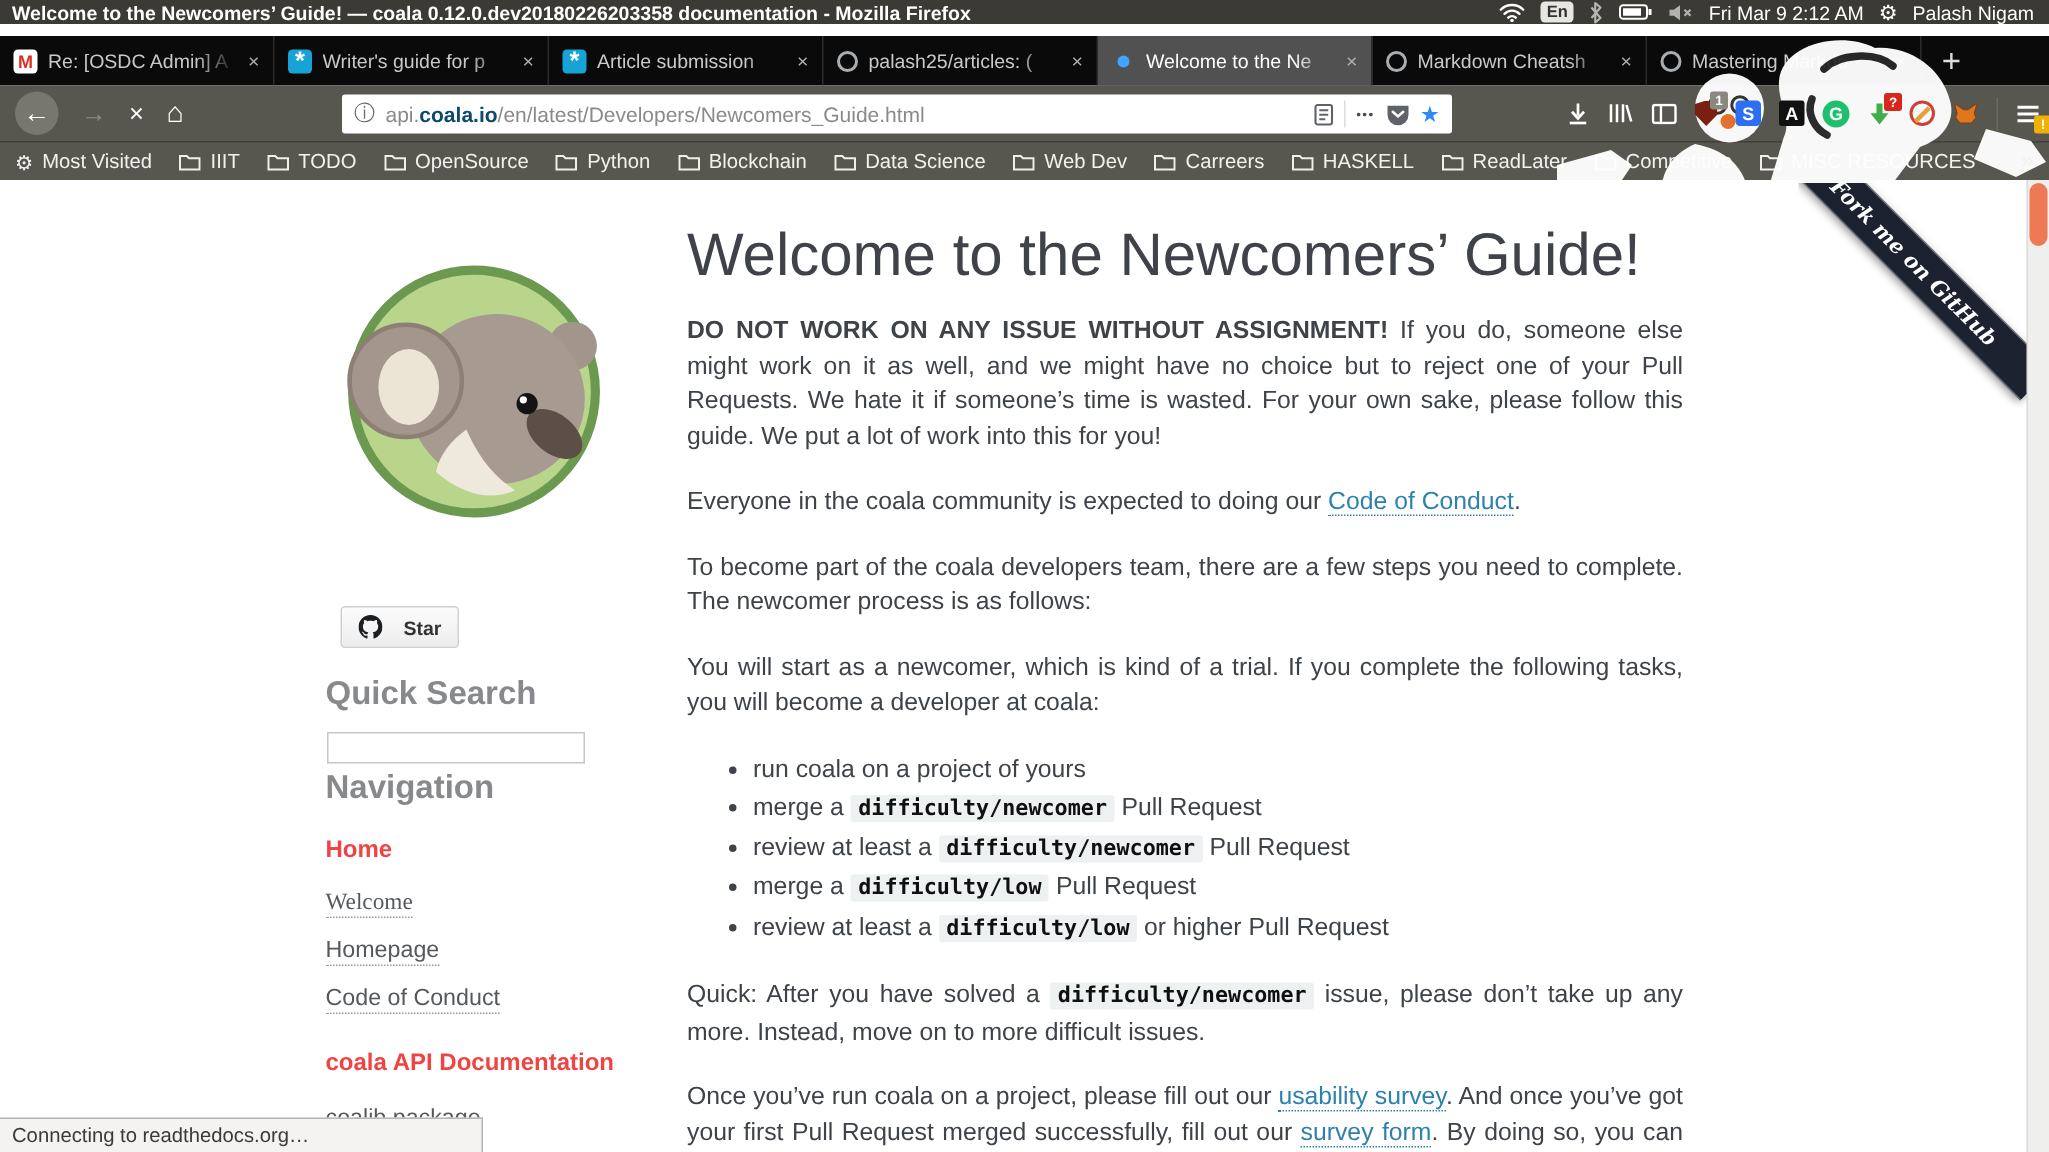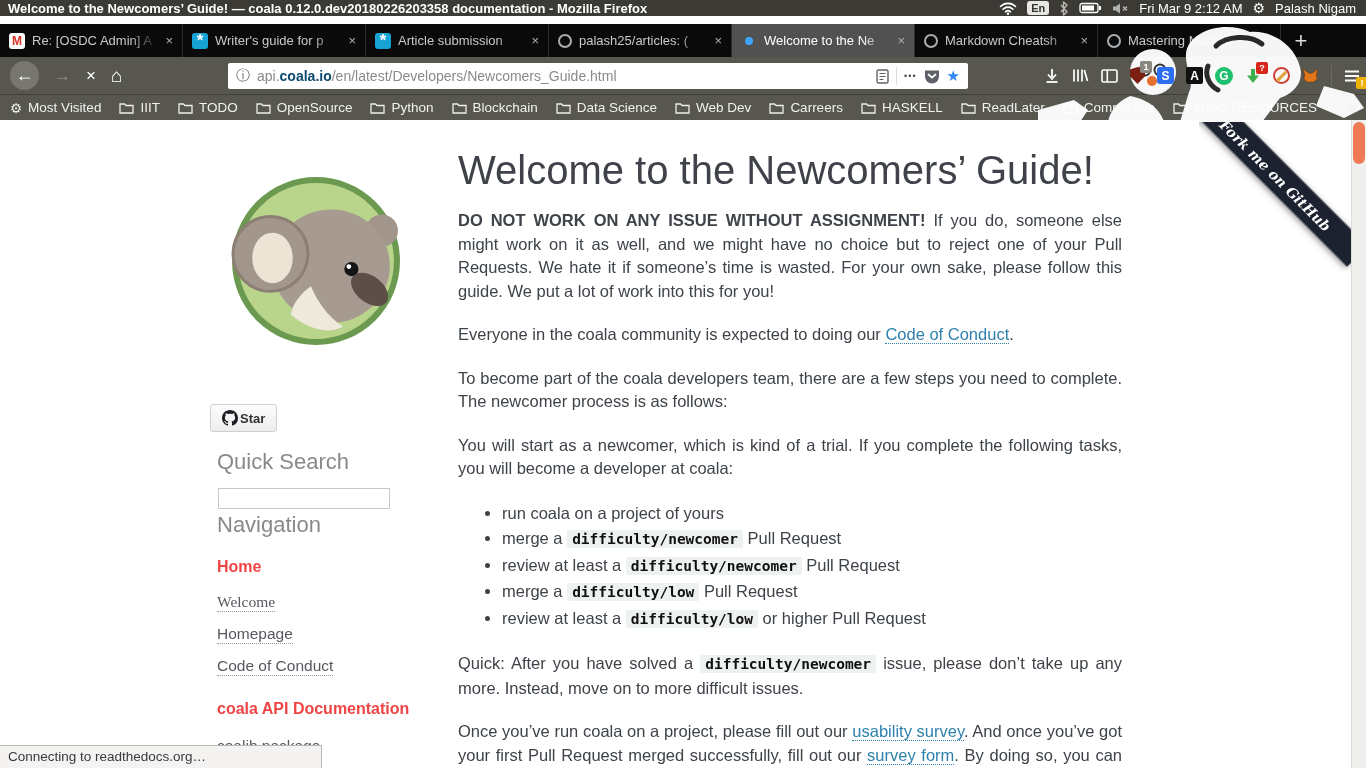--- a/index.html
+++ b/index.html
@@ -91,25 +91,25 @@
   .ribbon-wrap { position:absolute; top:0; right:15px; width:152px; height:152px; overflow:hidden; z-index:2; }
   .ribbon { position:absolute; top:40px; left:-38px; width:230px; height:30px; line-height:30px;
             transform:rotate(45deg); background:#1c2230; color:#fff; text-align:center;
             font-size:14px; font-weight:bold; font-style:italic;
             font-family:"DejaVu Serif", serif;
             border-top:1px solid rgba(255,255,255,.35); border-bottom:1px solid rgba(255,255,255,.35);
             box-shadow:0 2px 6px rgba(0,0,0,.4); cursor:pointer; }
 
   
   .side-logo { position:absolute; left:230px; top:55px; width:172px; height:172px; }
-  .star-btn { position:absolute; left:210px; top:284px; height:28px; display:inline-flex;
-              align-items:center; gap:2px; padding:0 11px; border:1px solid #d0d0d0; border-radius:3px;
+  .star-btn { position:absolute; left:227px; top:284px; height:28px; display:inline-flex;
+              align-items:center; gap:14px; padding:0 11px; border:1px solid #d0d0d0; border-radius:3px;
               background:linear-gradient(#fcfcfc,#ededed); font-size:13px; font-weight:bold; color:#333;
               cursor:pointer; }
-  .side-h { position:absolute; left:217px; color:#87898c; font-weight:400; font-size:22px; }
+  .side-h { position:absolute; left:217px; color:#87898c; font-weight:700; font-size:22px; }
   .side-input { position:absolute; left:218px; top:368px; width:172px; height:21px;
                 border:1px solid #c7c7c7; background:#fff; font-size:13px; padding:0 4px; }
   .side-bold { position:absolute; left:217px; font-size:16px; font-weight:bold; color:#ef4444; }
   .side-link { position:absolute; left:217px; font-size:15.5px; color:#55595e; text-decoration:none;
                border-bottom:1px dotted #999; cursor:pointer; }
 
   
   .main { position:absolute; left:458px; top:10px; width:664px; color:#3e4349; }
   .main h1 { font-size:40px; font-weight:300; color:#3f4349; margin:18px 0 16px; letter-spacing:0; }
   .main p { font-size:16.5px; line-height:23.5px; text-align:justify; margin:0 0 20px; }

